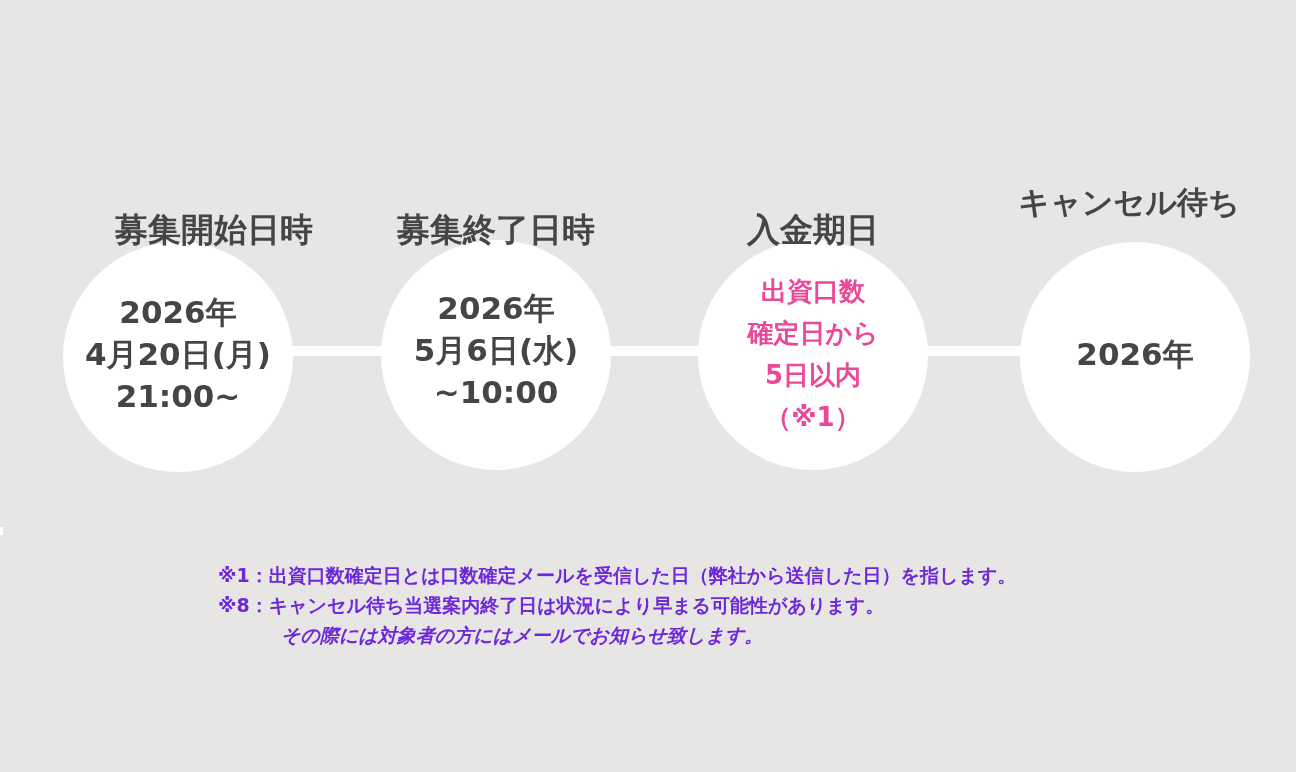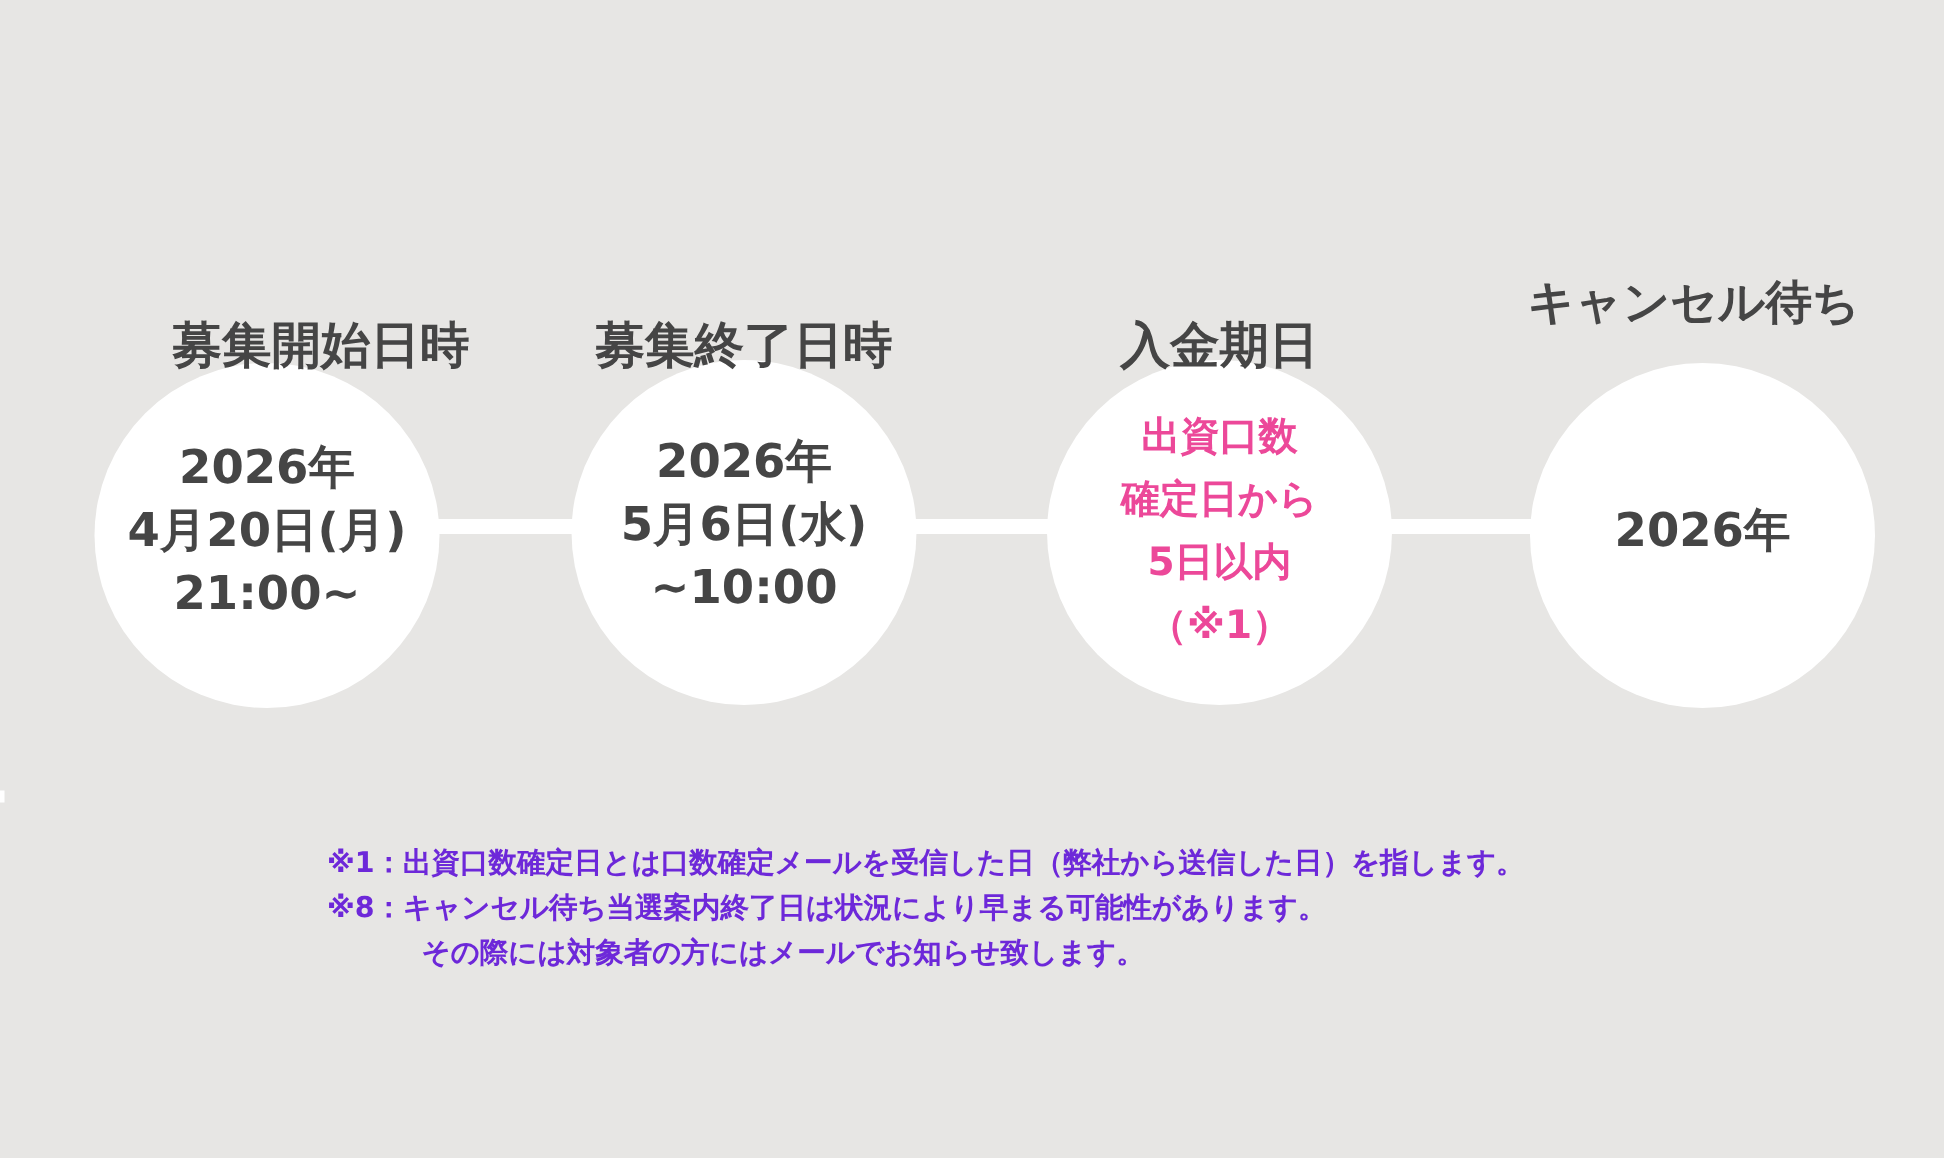--- a/index.html
+++ b/index.html
@@ -18,21 +18,21 @@
     position:absolute; text-align:center; font-weight:bold; font-size:33px; line-height:38px;
     color:#454545; white-space:nowrap; transform:translateX(-50%);
   }
   .title.two { font-size:31px; line-height:35px; }
   .date-line { font-size:31px; line-height:42px; color:#454545; white-space:nowrap; }
   .cond-line { font-size:26px; line-height:42px; color:#ec4899; white-space:nowrap; }
   .notes {
     position:absolute; left:178px; top:560px; font-size:19px; line-height:30px; font-weight:bold; color:#6d28d9;margin-left:40px;
   }
   .note-row { white-space:nowrap; }
-  .note-cont { padding-left:63px; white-space:nowrap; }
+  .note-cont { padding-left:63px; white-space:nowrap;font-style:italic; }
   .edge-mark { position:absolute; left:0; top:527px; width:3px; height:8px; background:#ffffff; }
 </style>
 </head>
 <body>
 
 <div class="timeline">
   <div class="connector" style="left:290px;width:94px;"></div>
   <div class="connector" style="left:608px;width:93px;"></div>
   <div class="connector" style="left:925px;width:98px;"></div>
 

